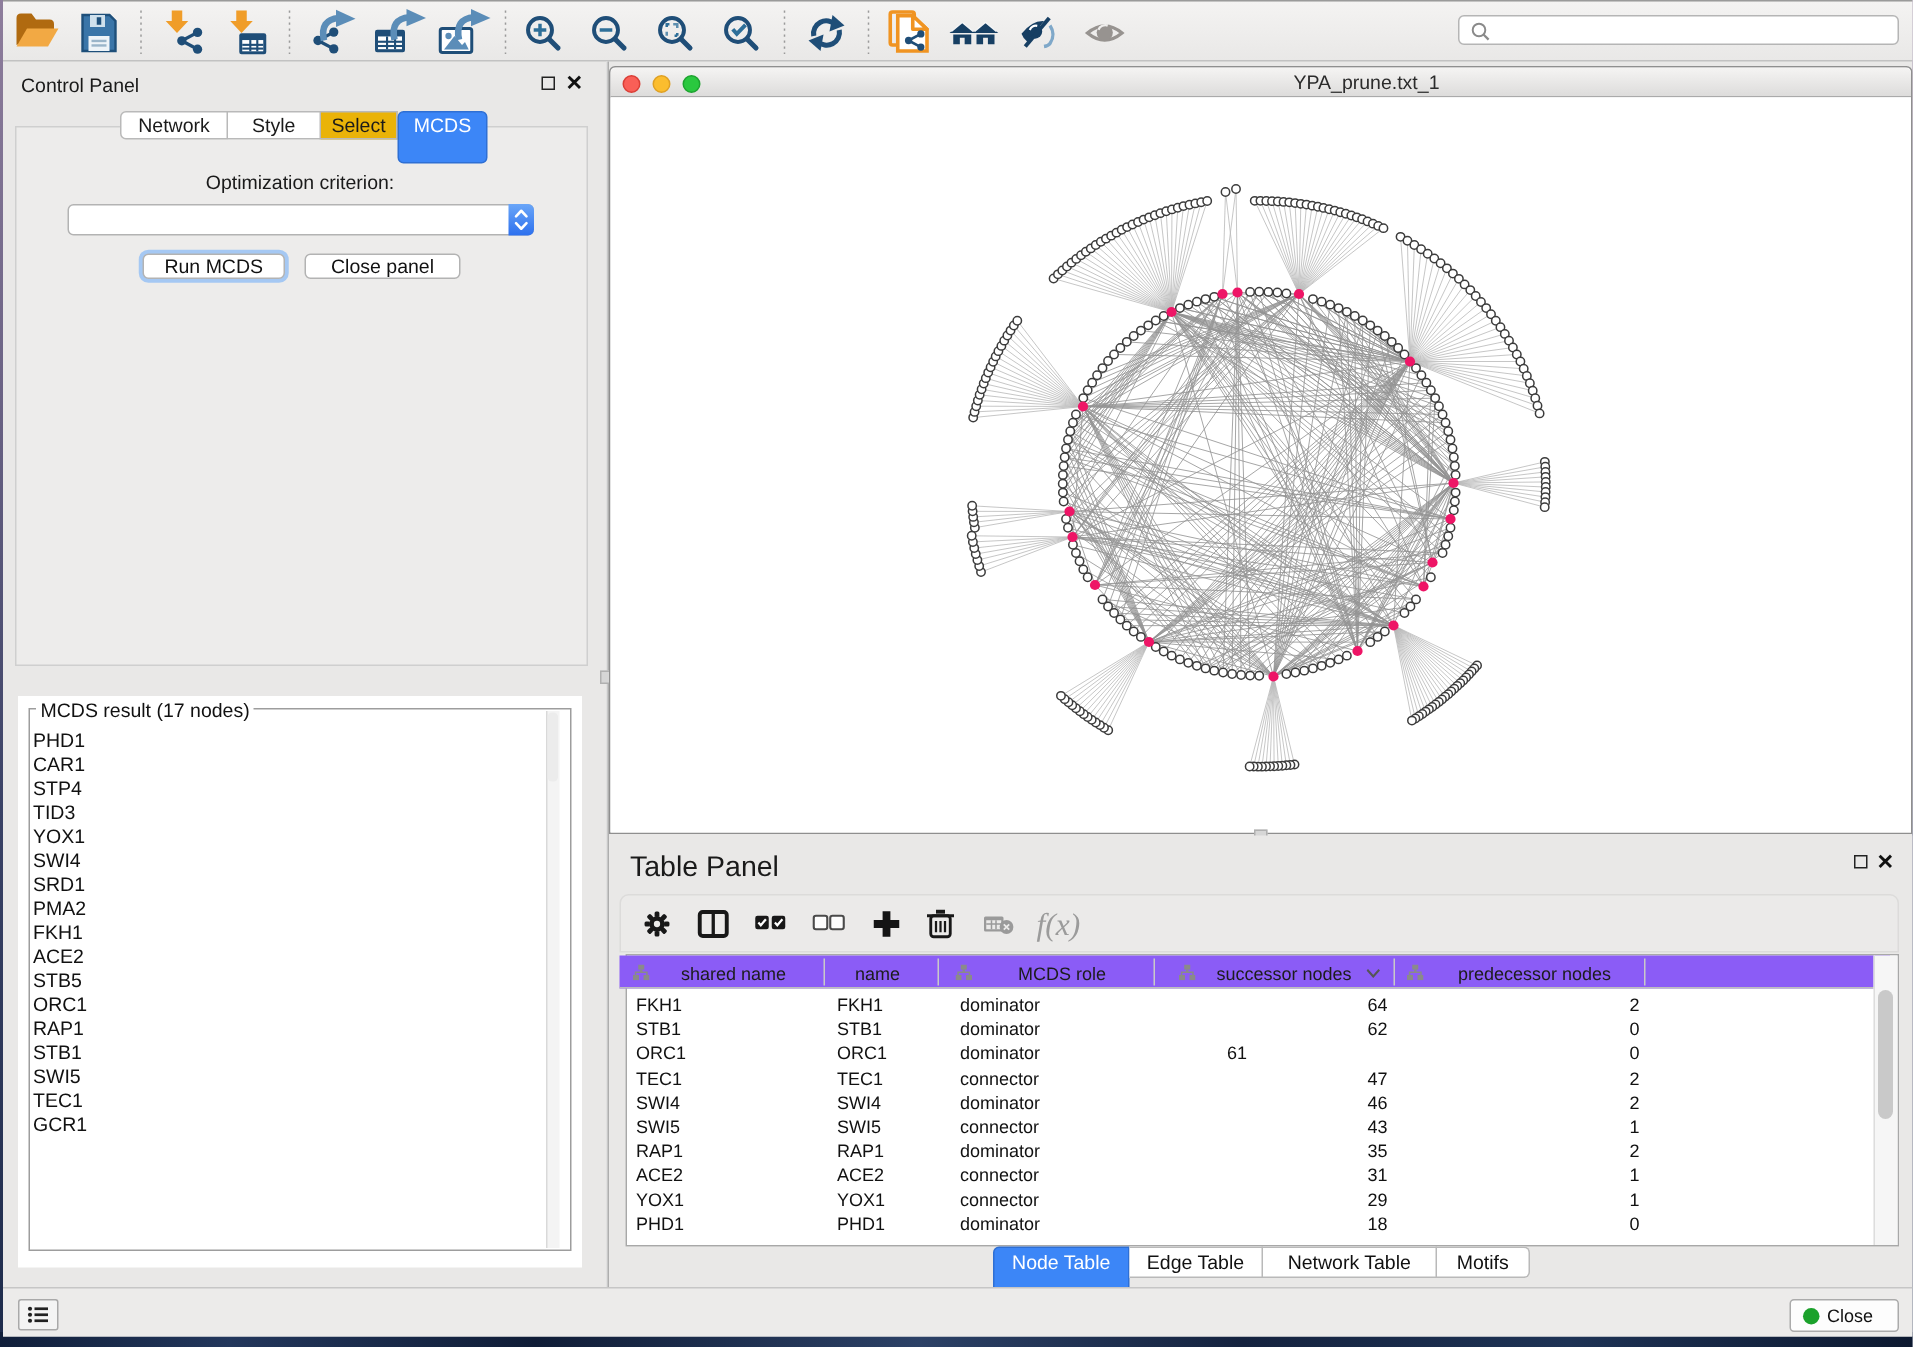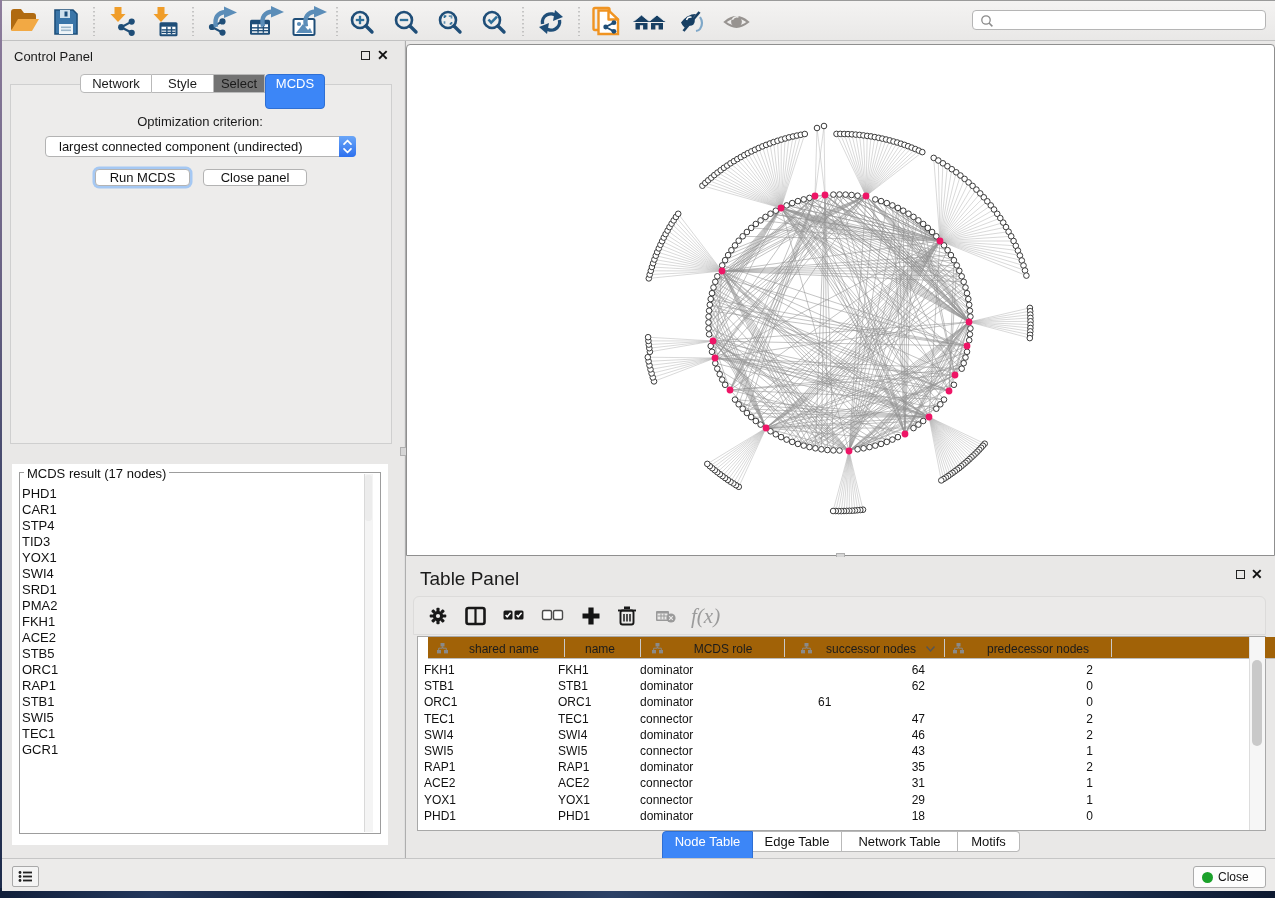--- a/index.html
+++ b/index.html
@@ -167,28 +167,27 @@
 
 <div class="abs" style="left:14px;top:49px;font-size:13px;color:#1a1a1a">Control Panel</div>
 <div class="abs" style="left:361px;top:51px;width:9px;height:9px;border:1.5px solid #222"></div>
 <div class="abs" style="left:377px;top:47px;font-size:14px;font-weight:bold;color:#111">✕</div>
 
 <div class="abs" style="left:10px;top:84px;width:382px;height:360px;background:#edecEB;border:1px solid #cfcfcf"></div>
 
 <div class="abs" style="left:80px;top:74px;height:19px;font-size:13px;color:#1a1a1a">
   <div class="abs" style="left:0;top:0;width:72px;height:19px;background:#fff;border:1px solid #b9b9b9;border-radius:4px 0 0 4px;text-align:center;line-height:18px">Network</div>
   <div class="abs" style="left:72px;top:0;width:62px;height:19px;background:#fff;border:1px solid #b9b9b9;border-left:none;text-align:center;line-height:18px">Style</div>
-  <div class="abs" style="left:134px;top:0;width:51px;height:19px;background:#737373;border:1px solid #b9b9b9;border-left:none;border-radius:0;text-align:center;line-height:18px">Select</div>
+  <div class="abs" style="left:134px;top:0;width:51px;height:19px;background:#eab308;border:1px solid #b9b9b9;border-left:none;border-radius:0;text-align:center;line-height:18px">Select</div>
   <div class="abs" style="left:185px;top:0;width:60px;height:35px;background:#3c86f7;border:1px solid #2e6fd4;border-radius:4px;text-align:center;line-height:18px;color:#fff">MCDS</div>
 </div>
 
 <div class="abs" style="left:0;top:114px;width:400px;text-align:center;font-size:13px;color:#1a1a1a">Optimization criterion:</div>
 
 <div class="abs" style="left:45px;top:136px;width:311px;height:21px;background:#fff;border:1px solid #b3b3b3;border-radius:4px">
-  <div style="position:absolute;left:13px;top:0;line-height:19px;font-size:13px;color:#111">largest connected component (undirected)</div>
   <div style="position:absolute;right:-1px;top:-1px;width:17px;height:21px;background:linear-gradient(#6aa6f8,#2d70ee);border-radius:0 4px 4px 0">
     <svg width="17" height="21" viewBox="0 0 17 21">
         <path d="M5 8.2 L8.5 4.5 L12 8.2" fill="none" stroke="#fff" stroke-width="1.7" stroke-linecap="round" stroke-linejoin="round"></path>
         <path d="M5 12.8 L8.5 16.5 L12 12.8" fill="none" stroke="#fff" stroke-width="1.7" stroke-linecap="round" stroke-linejoin="round"></path>
       </svg>
   </div>
 </div>
 
 <div class="abs" style="left:95px;top:169px;width:95px;height:17px;background:#fff;border:1px solid #b3b3b3;border-radius:4px;box-shadow:0 0 0 2.5px #a5c8f3;text-align:center;font-size:13px;line-height:16px;color:#111">Run MCDS</div>
 <div class="abs" style="left:203px;top:169px;width:104px;height:17px;background:#fff;border:1px solid #b3b3b3;border-radius:4px;text-align:center;font-size:13px;line-height:16px;color:#111">Close panel</div>
@@ -216,20 +215,26 @@
     <div style="height:16px;line-height:16px">GCR1</div>
   </div>
 
 <div class="abs" style="left:364px;top:474px;width:9px;height:358px;background:#f4f4f4;border-left:1px solid #d9d9d9"></div>
 <div class="abs" style="left:365px;top:475px;width:7px;height:46px;background:#ececec;border-radius:3px"></div>
 
 <div class="abs" style="left:404px;top:41px;width:2px;height:817px;background:#e0e0e0;border-right:1px solid #aeaeae"></div>
 <div class="abs" style="left:400px;top:447px;width:7px;height:9px;background:#d6d6d6;border:1px solid #b0b0b0"></div>
 
 <div class="abs" style="left:406px;top:44px;width:869px;height:512px;background:#fff;border:1px solid #8f8f8f;border-radius:4px 4px 0 0">
+  <div style="position:absolute;left:0;top:0;width:100%;height:20px;background:linear-gradient(#f5f4f3,#dddcdb);border-bottom:1px solid #aaa;border-radius:4px 4px 0 0">
+    <div style="position:absolute;left:8px;top:5px;width:12px;height:12px;border-radius:50%;background:#f95f57;border:0.5px solid #da3e36"></div>
+    <div style="position:absolute;left:28px;top:5px;width:12px;height:12px;border-radius:50%;background:#fbbd2e;border:0.5px solid #dfa023"></div>
+    <div style="position:absolute;left:48px;top:5px;width:12px;height:12px;border-radius:50%;background:#2ac83f;border:0.5px solid #1da32f"></div>
+    <div style="position:absolute;left:404px;top:0;width:200px;text-align:center;font-size:13px;line-height:20px;color:#2b2b2b">YPA_prune.txt_1</div>
+  </div>
   <div style="position:absolute;left:0;top:20px;width:867px;height:490px;background:#fff;overflow:hidden">
   <svg width="869" height="492" viewBox="0 0 869 492" style="position:absolute;left:0;top:0">
 <g stroke="#787878" stroke-width="0.55" opacity="0.8">
 <line x1="374.0" y1="143.0" x2="301.6" y2="263.4"></line>
 <line x1="374.0" y1="143.0" x2="301.5" y2="257.5"></line>
 <line x1="374.0" y1="143.0" x2="301.6" y2="251.6"></line>
 <line x1="374.0" y1="143.0" x2="302.1" y2="245.7"></line>
 <line x1="374.0" y1="143.0" x2="302.8" y2="239.8"></line>
 <line x1="374.0" y1="143.0" x2="303.7" y2="234.0"></line>
 <line x1="374.0" y1="143.0" x2="305.0" y2="228.2"></line>
@@ -1087,21 +1092,21 @@
           <rect x="-4.5" y="-2.5" width="1" height="6"></rect>
           <rect x="-1.5" y="-2.5" width="1" height="6"></rect>
           <circle cx="6" cy="2" r="4.6"></circle>
         </g>
         <path d="M4.2,0.2 L7.8,3.8 M7.8,0.2 L4.2,3.8" stroke="#ebeae9" stroke-width="1.2"></path>
       </g>
       <text x="277" y="26" font-family="Liberation Serif,serif" font-style="italic" font-size="21" fill="#9b9b9b">f(x)</text>
     </svg></div>
 
 <div class="abs" style="left:417px;top:636px;width:849px;height:195px;background:#fff;border:1px solid #a8a8a8"></div>
-<div class="abs" style="left:428px;top:637px;width:847px;height:22px;background:#a16207;border-bottom:1px solid #bdbdbd">
+<div class="abs" style="left:413px;top:637px;width:847px;height:22px;background:#8b5cf6;border-bottom:1px solid #bdbdbd">
     <div style="position:absolute;left:136px;top:2px;width:1px;height:18px;background:#c9c9c9"></div>
     <div style="position:absolute;left:212px;top:2px;width:1px;height:18px;background:#c9c9c9"></div>
     <div style="position:absolute;left:355.5px;top:2px;width:1px;height:18px;background:#c9c9c9"></div>
     <div style="position:absolute;left:516px;top:2px;width:1px;height:18px;background:#c9c9c9"></div>
     <div style="position:absolute;left:683px;top:2px;width:1px;height:18px;background:#c9c9c9"></div>
     <svg width="11" height="11" viewBox="0 0 11 11" style="position:absolute;top:6px;left:9px">
       <g fill="#8a8a8a">
         <rect x="3.5" y="0" width="4" height="3.4"></rect>
         <rect x="0" y="7" width="4" height="3.4"></rect>
         <rect x="7" y="7" width="4" height="3.4"></rect>

